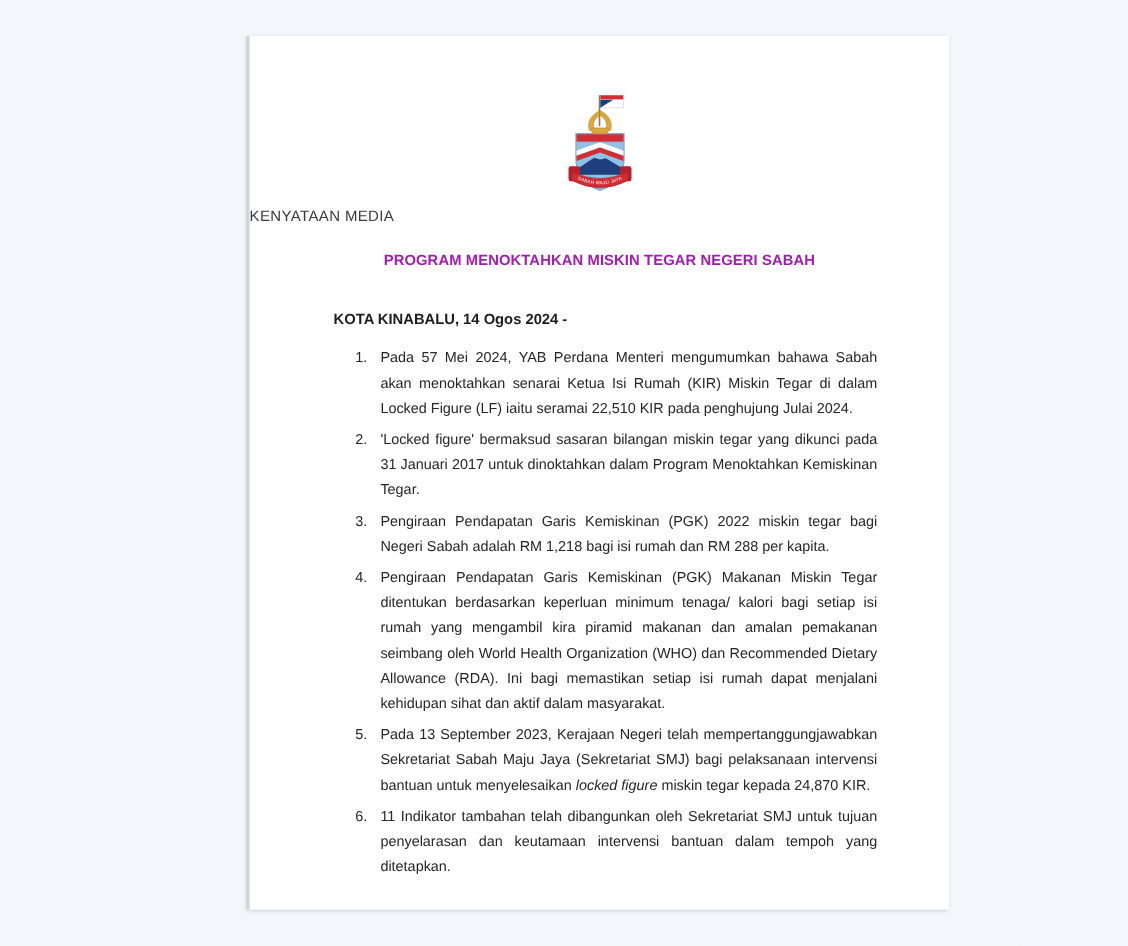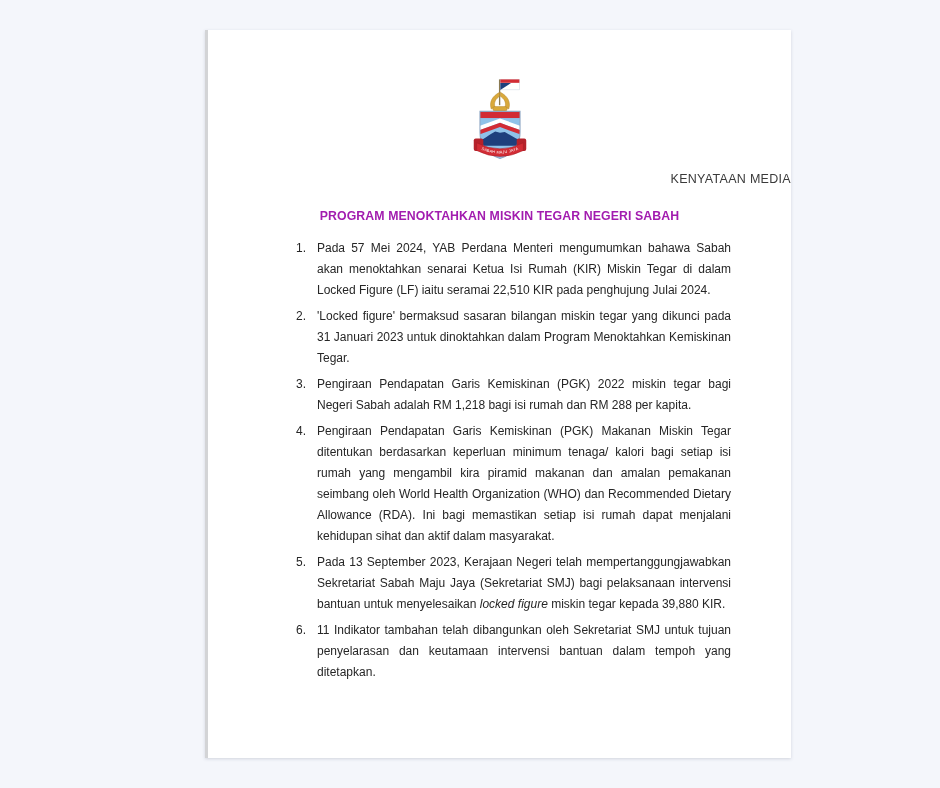--- a/index.html
+++ b/index.html
@@ -23,21 +23,21 @@
     background: #ffffff;
     border-left: 3px solid #d3d4d6;
     box-shadow: 0 1px 3px rgba(110,120,140,0.25);
   }
   .logo-wrap {
     margin-top: 47px;
     text-align: center;
   }
   .doc-heading {
     margin-top: 7px;
-    text-align: right;
+    text-align: left;
     font-size: 12.5px;
     letter-spacing: 0.3px;
     color: #3a3a3a;
   }
   .doc-title {
     margin-top: 23px;
     text-align: center;
     font-size: 12.3px;
     font-weight: bold;
     letter-spacing: 0.1px;
@@ -119,41 +119,42 @@
           <textPath href="#mottoCurve" startOffset="50%" text-anchor="middle">SABAH MAJU JAYA</textPath>
         </text>
       </g>
     </svg>
   </div>
 
   <div class="doc-heading">KENYATAAN MEDIA</div>
 
   <div class="doc-title">PROGRAM MENOKTAHKAN MISKIN TEGAR NEGERI SABAH</div>
 
+  <div class="dateline">KOTA KINABALU, 14 Ogos 2024 -</div>
 
   <ol class="points">
     <li>
       <span class="num">1.</span>
       <span class="txt">Pada 57 Mei 2024, YAB Perdana Menteri mengumumkan bahawa Sabah akan menoktahkan senarai Ketua Isi Rumah (KIR) Miskin Tegar di dalam Locked Figure (LF) iaitu seramai 22,510 KIR pada penghujung Julai 2024.</span>
     </li>
     <li>
       <span class="num">2.</span>
-      <span class="txt">'Locked figure' bermaksud sasaran bilangan miskin tegar yang dikunci pada 31 Januari 2023 untuk dinoktahkan dalam Program Menoktahkan Kemiskinan Tegar.</span>
+      <span class="txt">'Locked figure' bermaksud sasaran bilangan miskin tegar yang dikunci pada 31 Januari 2017 untuk dinoktahkan dalam Program Menoktahkan Kemiskinan Tegar.</span>
     </li>
     <li>
       <span class="num">3.</span>
       <span class="txt">Pengiraan Pendapatan Garis Kemiskinan (PGK) 2022 miskin tegar bagi Negeri Sabah adalah RM 1,218 bagi isi rumah dan RM 288 per kapita.</span>
     </li>
     <li>
       <span class="num">4.</span>
       <span class="txt">Pengiraan Pendapatan Garis Kemiskinan (PGK) Makanan Miskin Tegar ditentukan berdasarkan keperluan minimum tenaga/ kalori bagi setiap isi rumah yang mengambil kira piramid makanan dan amalan pemakanan seimbang oleh World Health Organization (WHO) dan Recommended Dietary Allowance (RDA). Ini bagi memastikan setiap isi rumah dapat menjalani kehidupan sihat dan aktif dalam masyarakat.</span>
     </li>
     <li>
       <span class="num">5.</span>
-      <span class="txt"><span>Pada 13 September 2023, Kerajaan Negeri telah mempertanggungjawabkan Sekretariat Sabah Maju Jaya (Sekretariat SMJ) bagi pelaksanaan intervensi bantuan untuk menyelesaikan </span><em>locked figure</em><span> miskin tegar kepada 39,880 KIR.</span></span>
+      <span class="txt"><span>Pada 13 September 2023, Kerajaan Negeri telah mempertanggungjawabkan Sekretariat Sabah Maju Jaya (Sekretariat SMJ) bagi pelaksanaan intervensi bantuan untuk menyelesaikan </span><em>locked figure</em><span> miskin tegar kepada 24,870 KIR.</span></span>
     </li>
     <li>
       <span class="num">6.</span>
       <span class="txt">11 Indikator tambahan telah dibangunkan oleh Sekretariat SMJ untuk tujuan penyelarasan dan keutamaan intervensi bantuan dalam tempoh yang ditetapkan.</span>
     </li>
   </ol>
 
 </div>
 
 </body></html>

